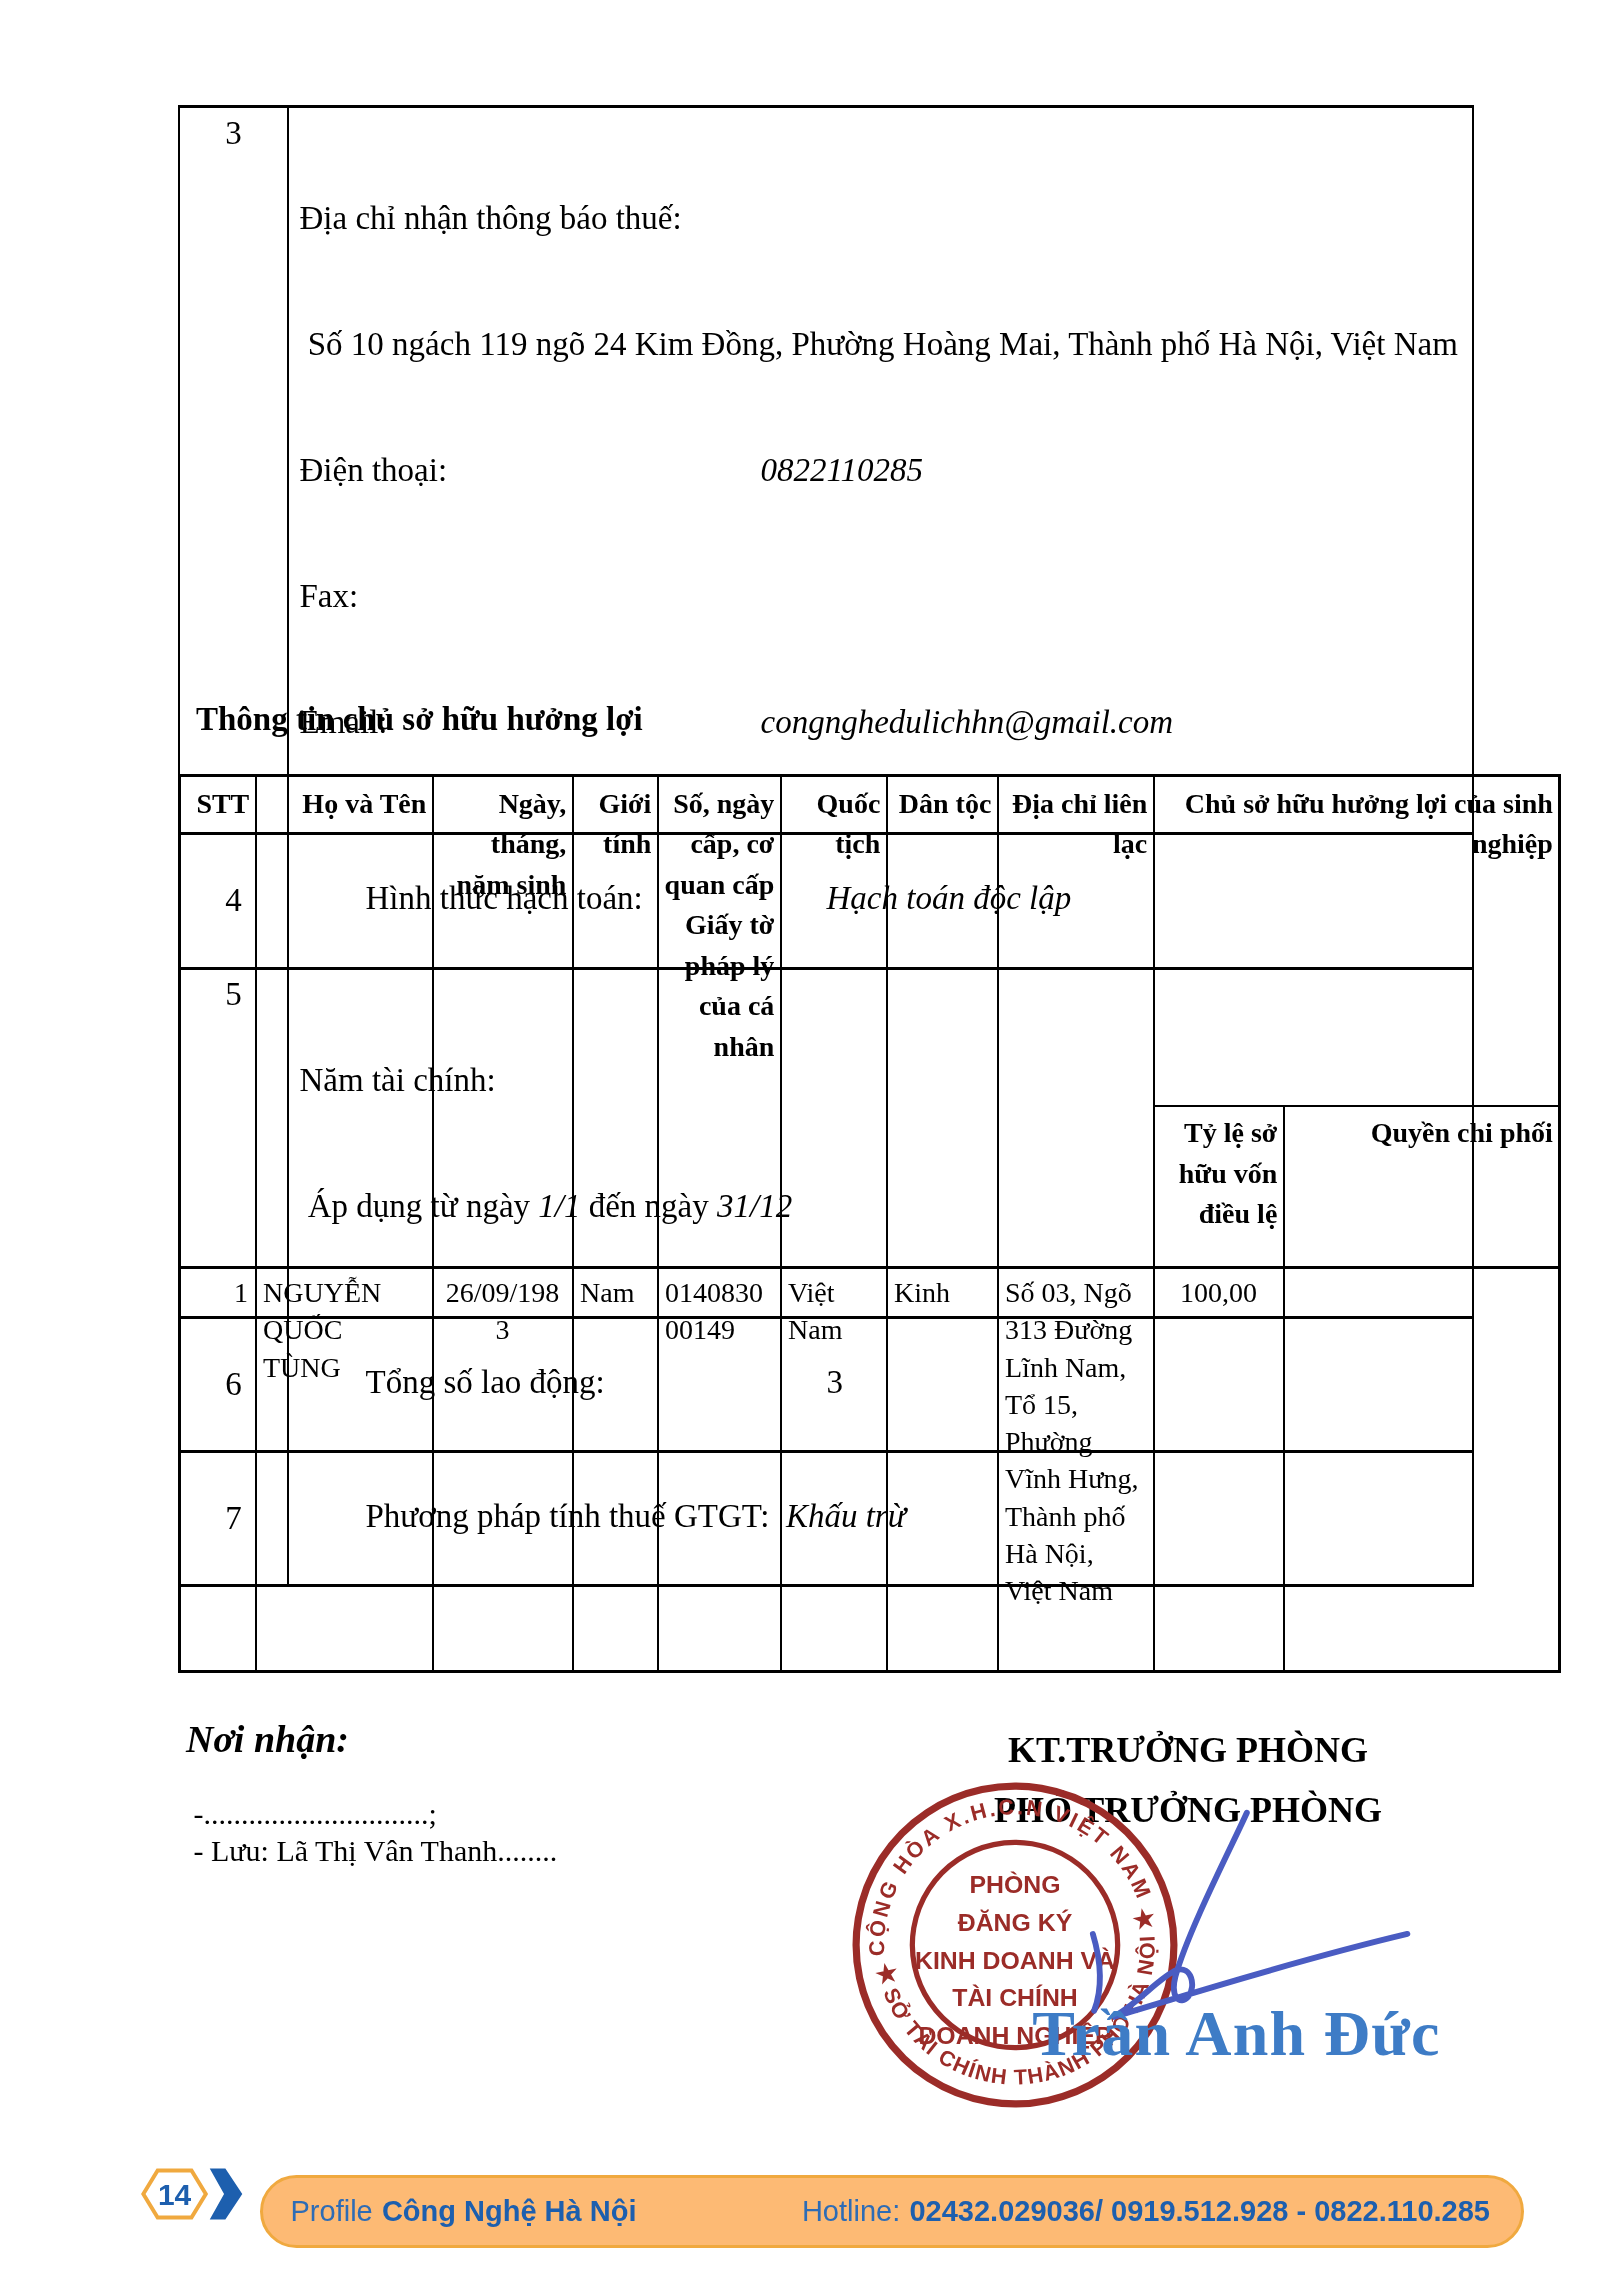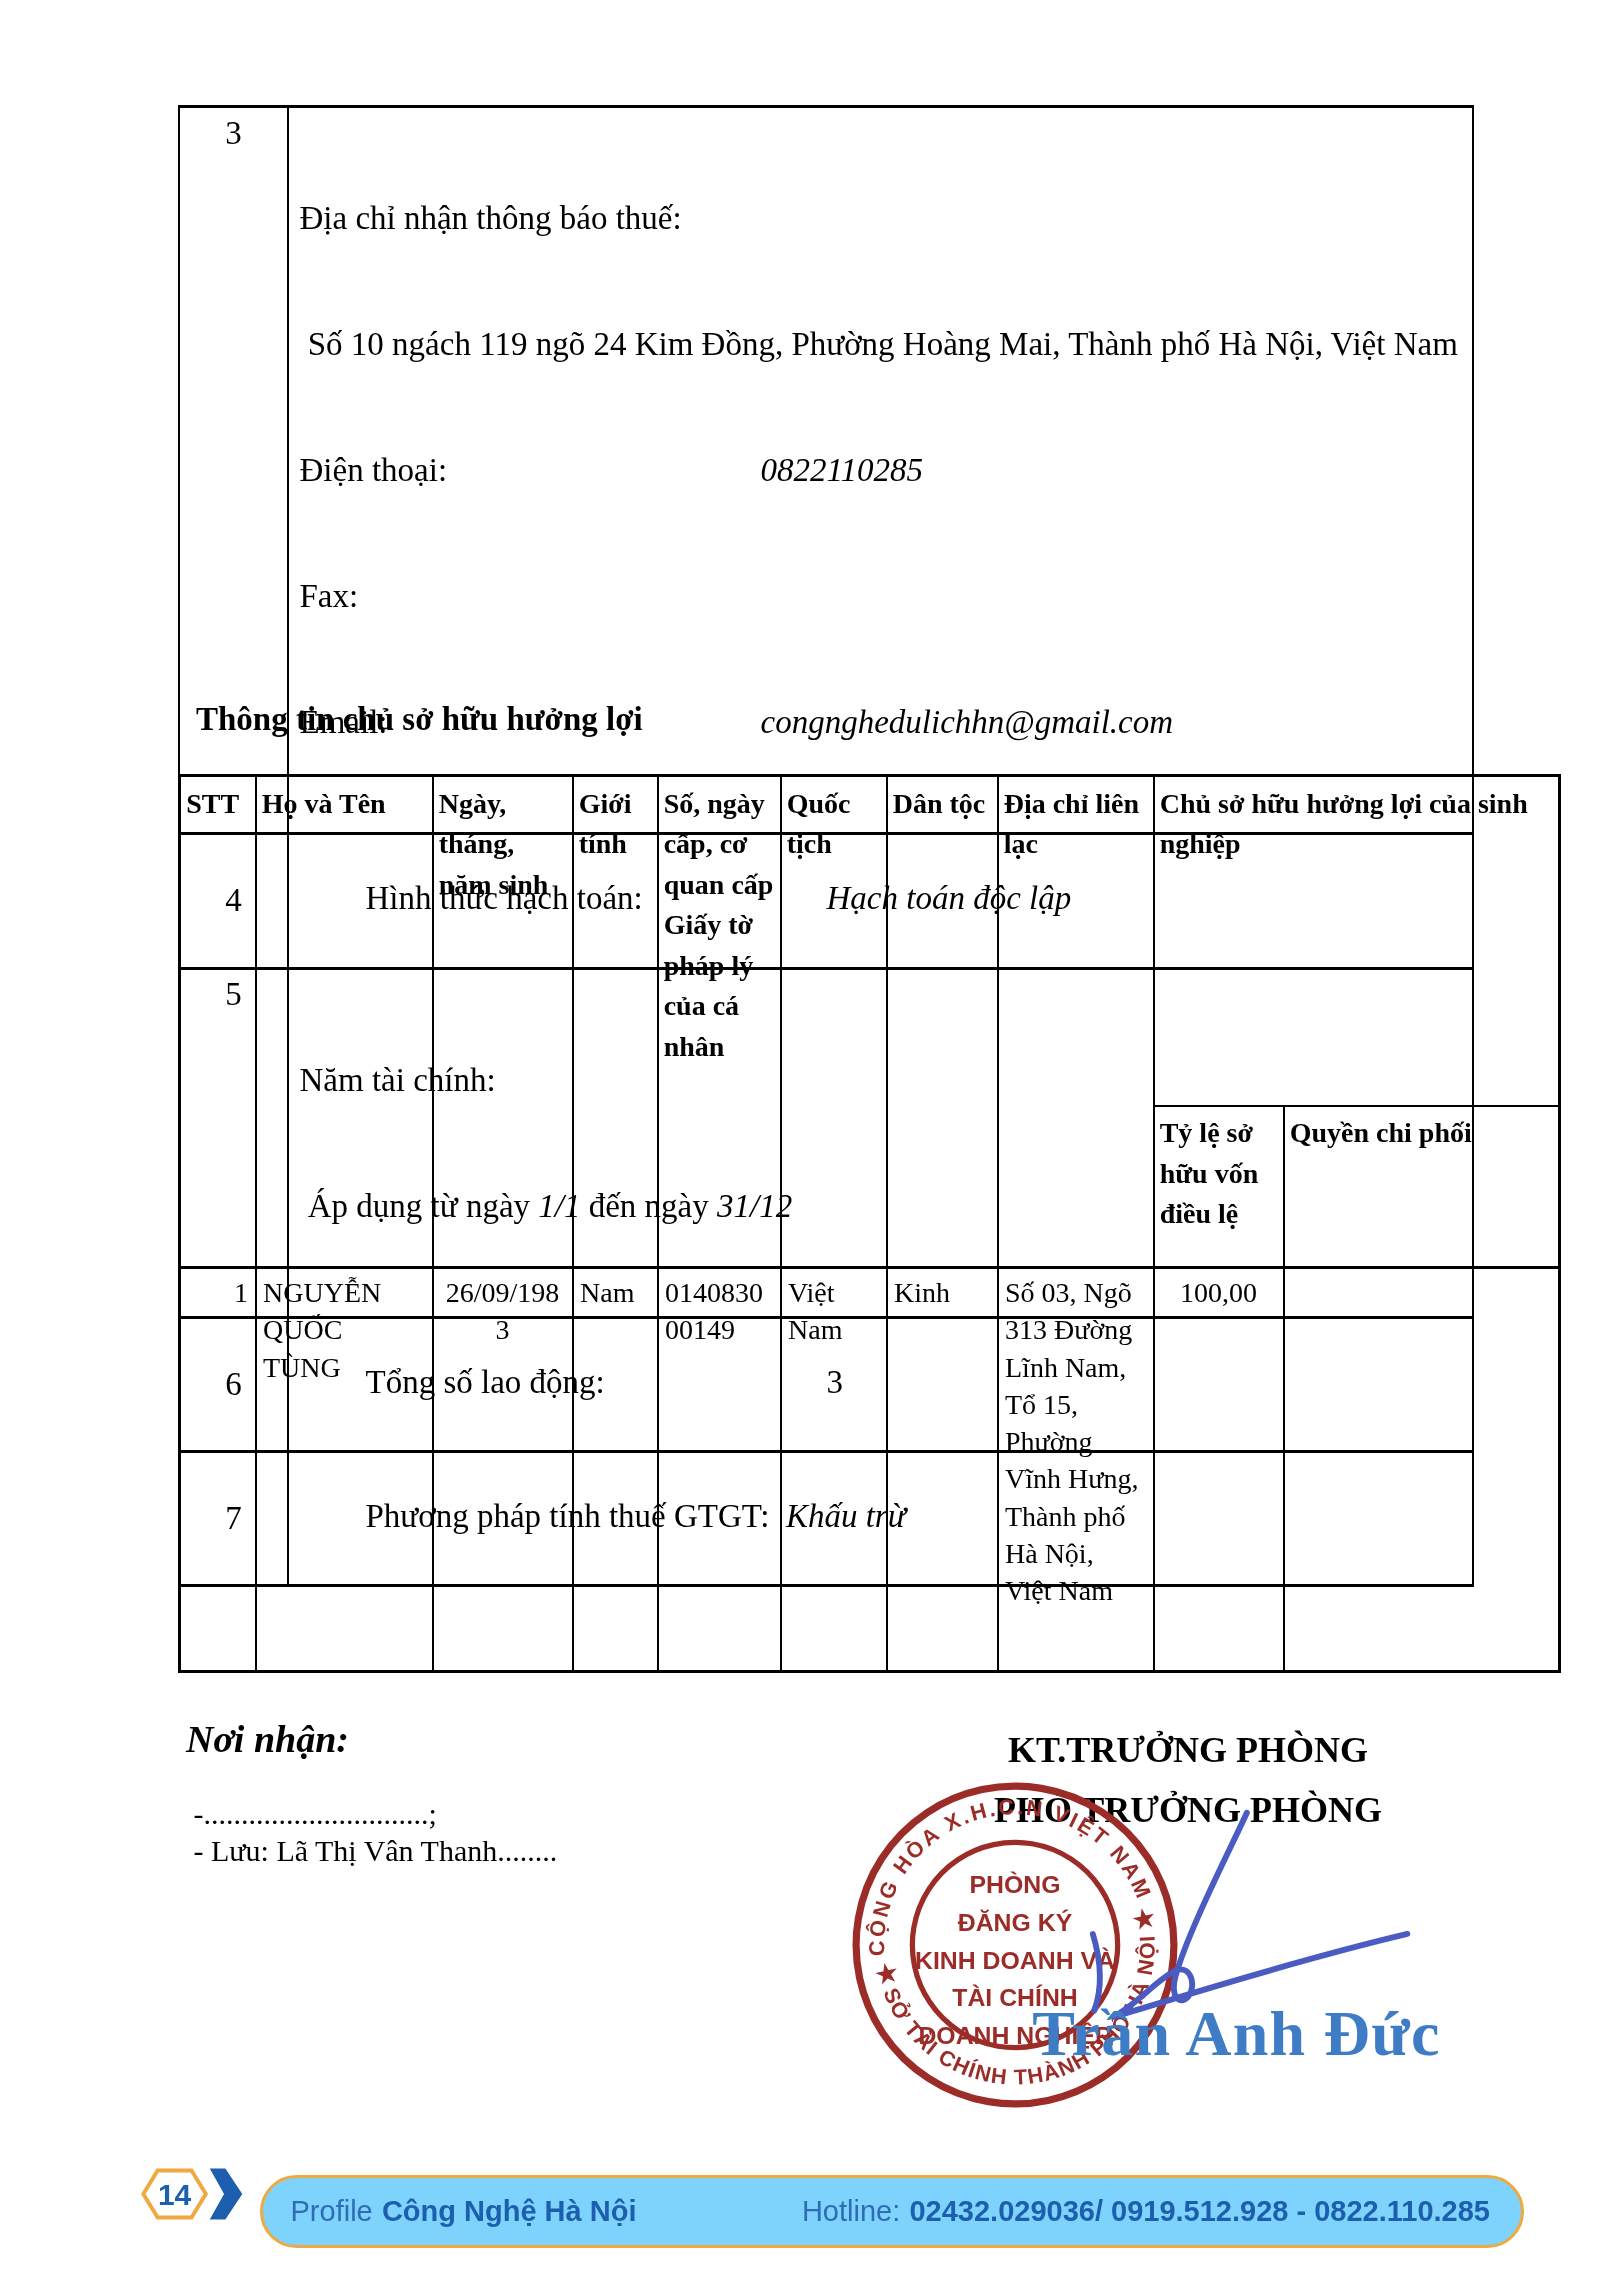--- a/index.html
+++ b/index.html
@@ -13,21 +13,21 @@
   .t1 .body{font-size:33px;line-height:42px;padding:5.2px 10.5px;white-space:pre-wrap;vertical-align:top;}
   .t1 tr.vmid .num,.t1 tr.vmid .body{vertical-align:middle;padding-top:0;}
   .lbl{display:inline-block;width:461px;white-space:pre;}
   .it{font-style:italic;text-align:right;}
   .gap25{margin-left:16.4px;}
 
   
   .title2{position:absolute;left:196px;top:701px;font-size:33px;font-weight:bold;text-align:right;}
   .t2{position:absolute;left:178px;top:774px;width:1379px;border-collapse:collapse;table-layout:fixed;border:3.3px solid #000;}
   .t2 th,.t2 td{border:2px solid #000;vertical-align:top;}
-  .t2 th{font-size:28px;font-weight:bold;text-align:left;line-height:1.45;padding:6.5px 5.2px;}
+  .t2 th{font-size:28px;font-weight:bold;text-align:right;line-height:1.45;padding:6.5px 5.2px;}
   .t2 td{font-size:28px;line-height:1.33;padding:5.2px 6.5px;}
   .t2 tr.h1{height:330px;}
   .t2 tr.h2{height:162px;}
   .t2 tr.data{height:404px;}
   .t2 tr.data td{border-top-width:3.3px;}
   .d-stt{text-align:right;padding-right:2px;}
   .d-dob{text-align:center;overflow-wrap:anywhere;padding:5.2px 14.4px;margin-left:40px;}
   .d-id{overflow-wrap:anywhere;padding:5.2px 13px;}
   .d-addr{padding:5.2px 7.9px;}
   .d-ratio{text-align:center;}
@@ -43,21 +43,21 @@
   .sig-titles{position:absolute;left:936px;top:1720px;width:504px;text-align:center;
               font-weight:bold;font-size:36px;line-height:60px;}
   .stamp{position:absolute;left:845px;top:1775px;}
   .scribble{position:absolute;left:1047px;top:1780px;}
   .signer{position:absolute;left:1027px;top:1997px;width:419px;text-align:center;
           font-size:64px;font-weight:bold;color:#3E7CC6;letter-spacing:1.3px;}
 
   
   .badge{position:absolute;left:139px;top:2166px;}
   .fbox{position:absolute;left:260px;top:2175px;width:1264px;height:73px;box-sizing:border-box;
-        border:3.3px solid #F0A93F;border-radius:37px;background:#7dd3fc;
+        border:3.3px solid #F0A93F;border-radius:37px;background:#fdba74;
         display:flex;align-items:center;justify-content:space-between;padding:0 31px 0 27.5px;
         font-family:"Liberation Sans",sans-serif;font-size:29px;}
   .fbox .light{color:#2E6CB5;font-weight:normal;margin-right:9.2px;}
   .fbox b{color:#1D5FAE;font-weight:bold;}
   .brand,.hot{white-space:nowrap;}
 </style>
 </head>
 <body>
 
 <div id="page">

